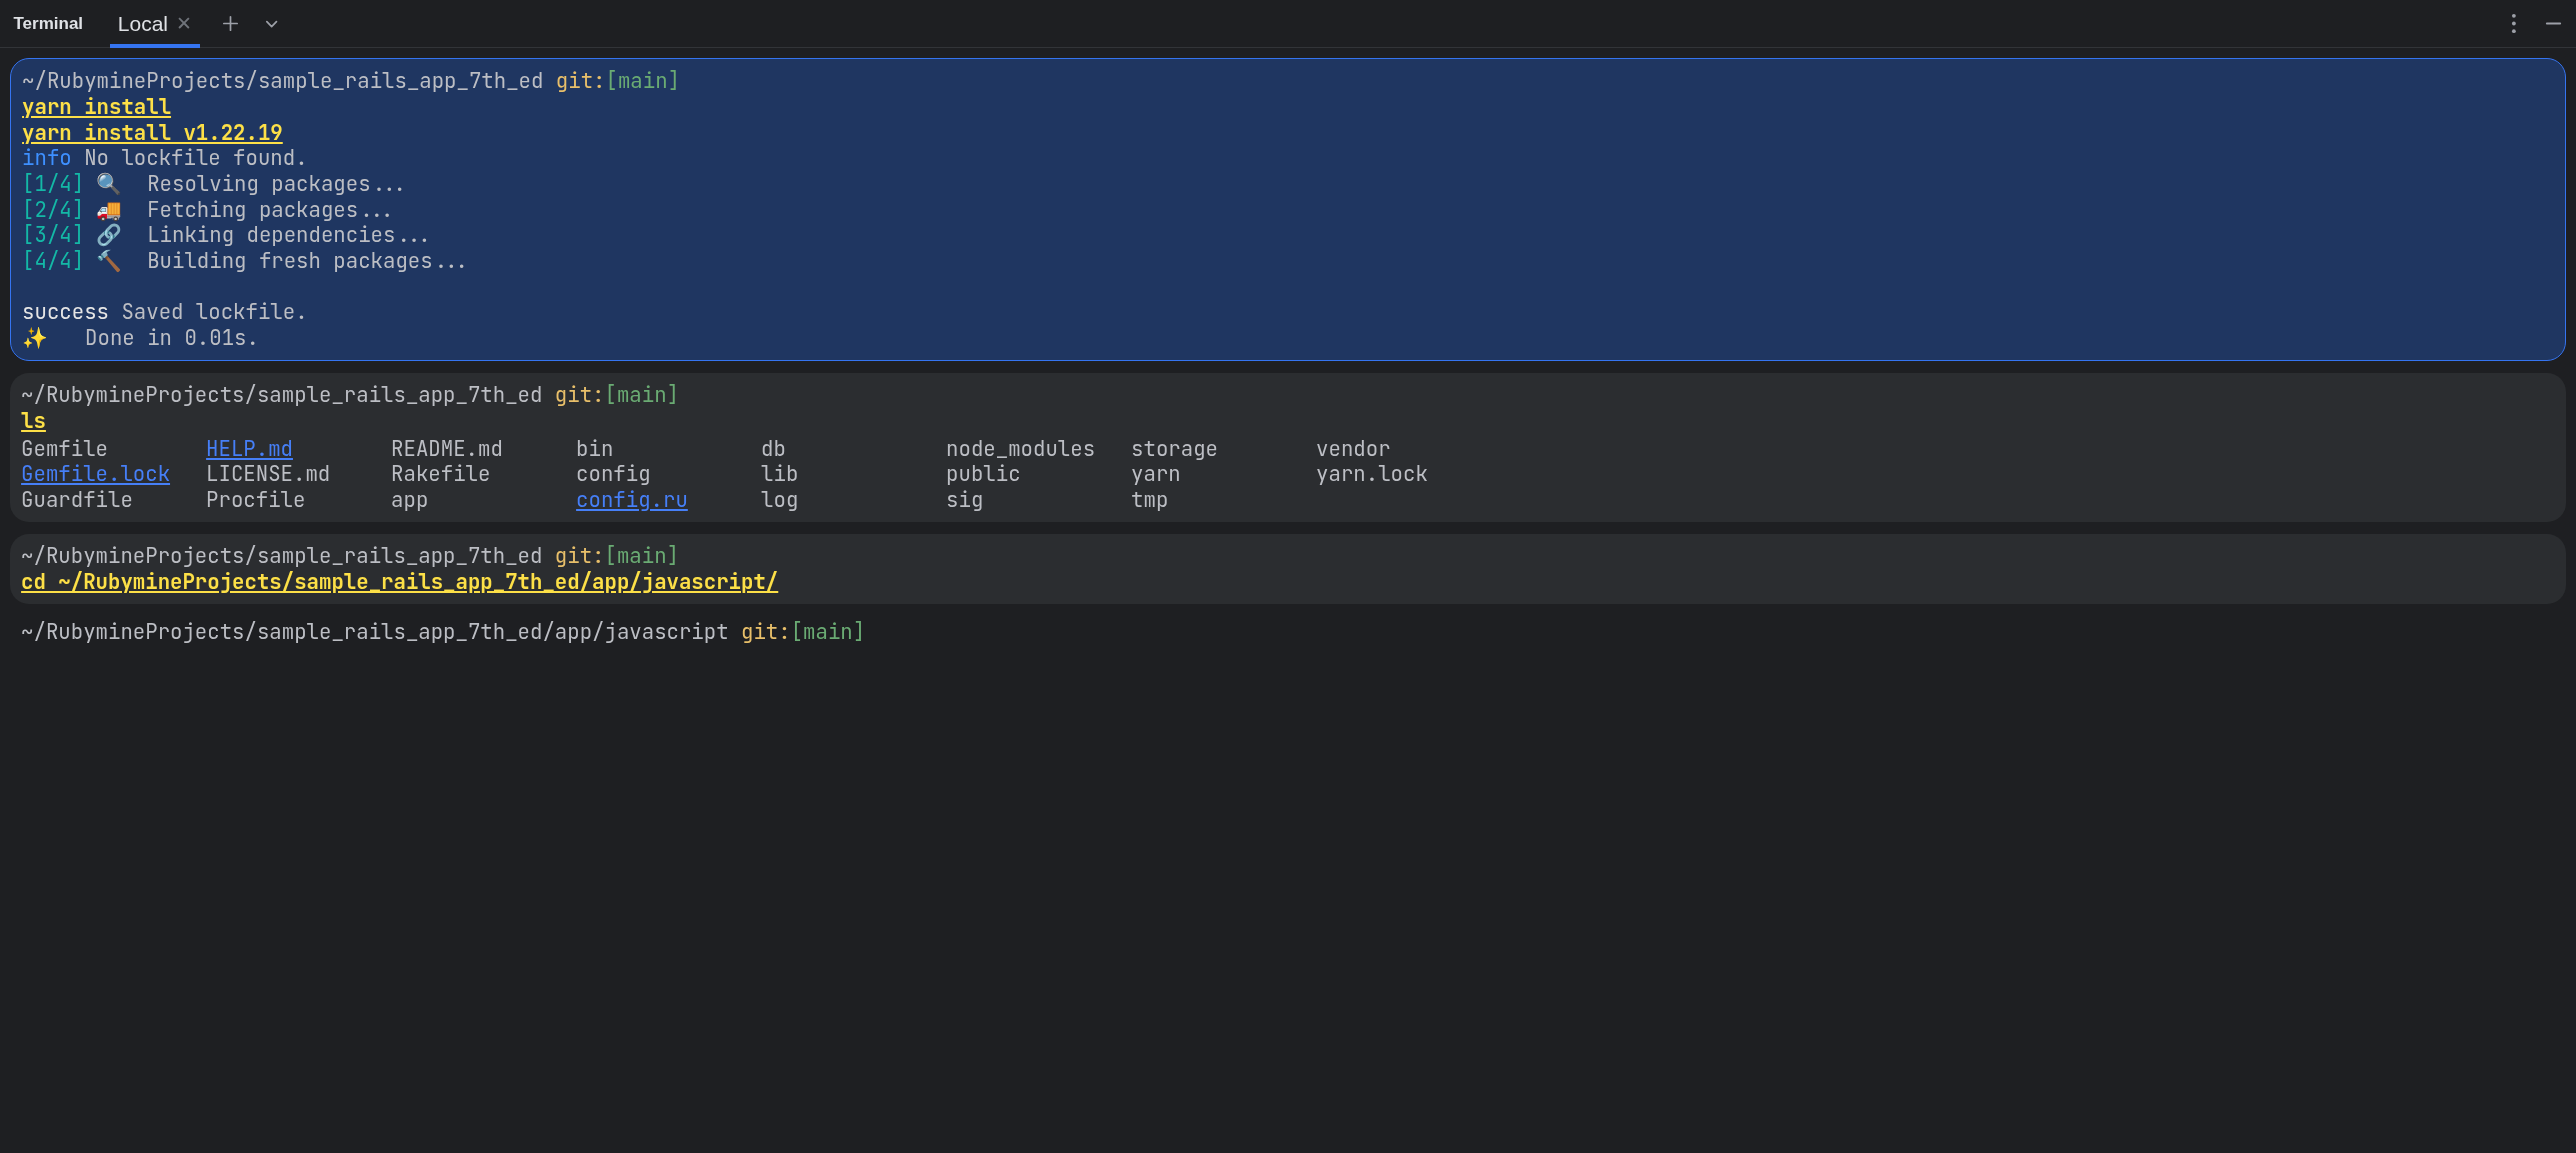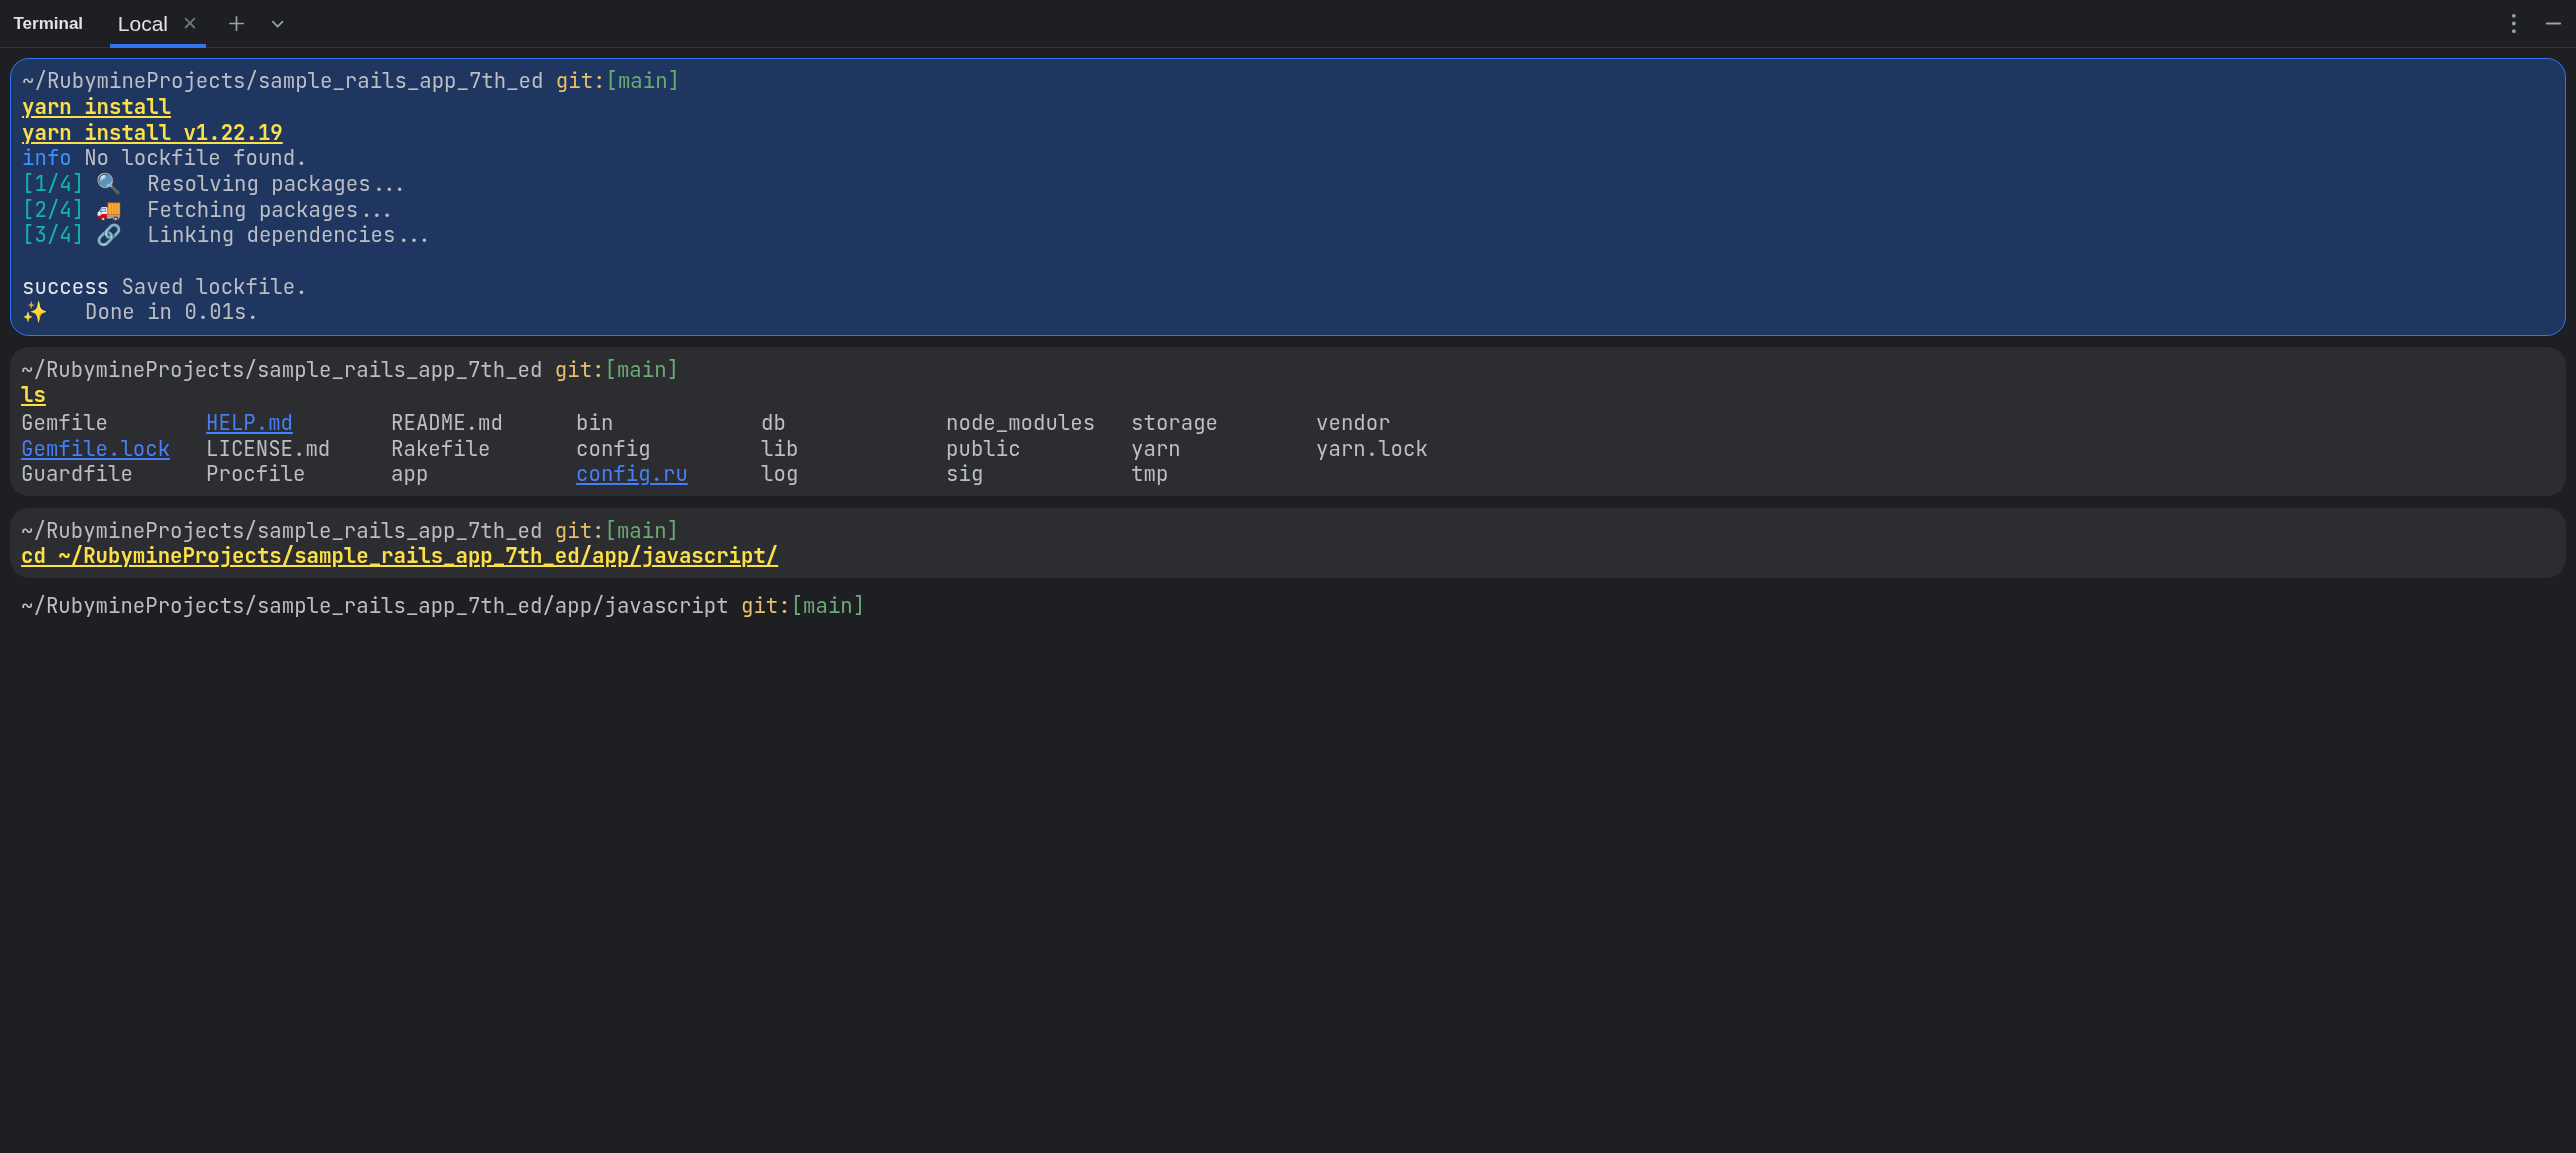--- a/index.html
+++ b/index.html
@@ -25,21 +25,21 @@
     .tab-title {
       color: #dfe1e5;
       font-family: -apple-system, BlinkMacSystemFont, 'Segoe UI', sans-serif;
       font-size: 17px;
       font-weight: 600;
       margin-right: 27px;
     }
     .tab {
       display: flex;
       align-items: center;
-      gap: 14px;
+      gap: 8px;
       padding: 0 7.7px;
       color: #9da0a8;
       font-family: -apple-system, BlinkMacSystemFont, 'Segoe UI', sans-serif;
       font-size: 21px;
       height: 100%;
       position: relative;
     }
     .tab.active {
       color: #dfe1e5;
     }
@@ -152,20 +152,21 @@
 <div class="terminal-content">
 
   <div class="block selected">
     <div class="prompt-line"><span class="path">~/RubymineProjects/sample_rails_app_7th_ed</span> <span class="git-label">git:</span><span class="branch">[main]</span></div>
     <div class="prompt-line"><span class="cmd">yarn install</span></div>
     <div class="output"><span class="cmd">yarn install v1.22.19</span></div>
     <div class="output"><span class="info">info </span><span>No lockfile found.</span></div>
     <div class="output"><span class="dim">[1/4] </span><span>🔍</span><span>  Resolving packages...</span></div>
     <div class="output"><span class="dim">[2/4] </span><span>🚚</span><span>  Fetching packages...</span></div>
     <div class="output"><span class="dim">[3/4] </span><span>🔗</span><span>  Linking dependencies...</span></div>
+    <div class="output"><span class="dim">[4/4] </span><span>🔨</span><span>  Building fresh packages...</span></div>
     <div class="output">&nbsp;</div>
     <div class="output"><span class="success">success</span><span> Saved lockfile.</span></div>
     <div class="output"><span>✨</span><span>   Done in 0.01s.</span></div>
   </div>
 
   <div class="block">
     <div class="prompt-line"><span class="path">~/RubymineProjects/sample_rails_app_7th_ed</span> <span class="git-label">git:</span><span class="branch">[main]</span></div>
     <div class="prompt-line"><span class="cmd">ls</span></div>
     <div class="ls-grid" id="ls-grid">
         <span class="ls-item">Gemfile</span>

